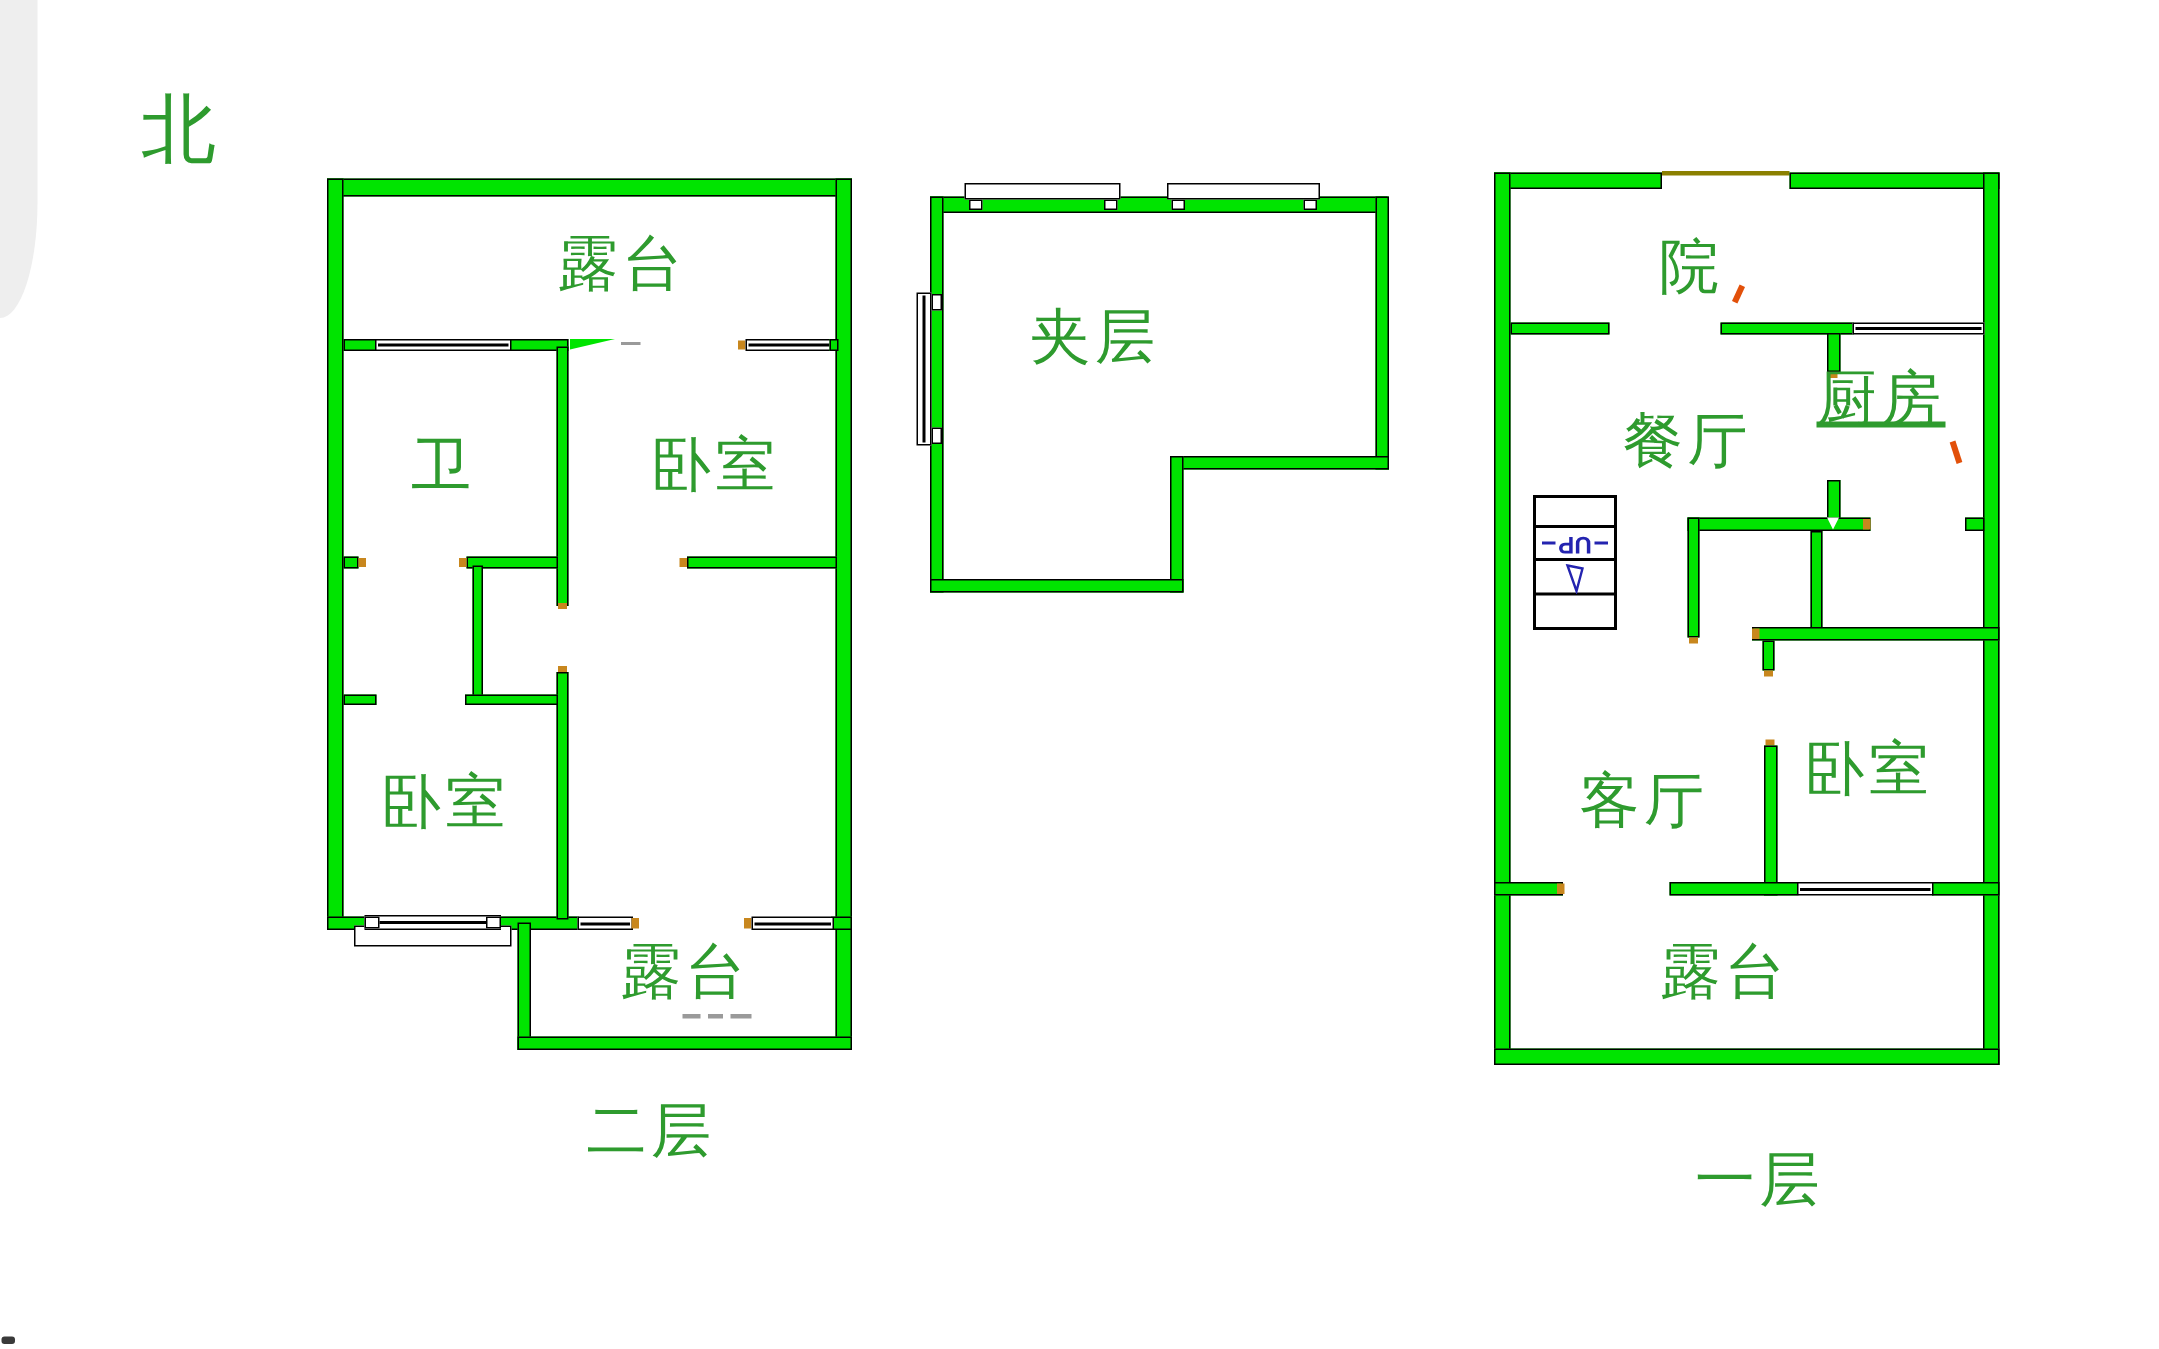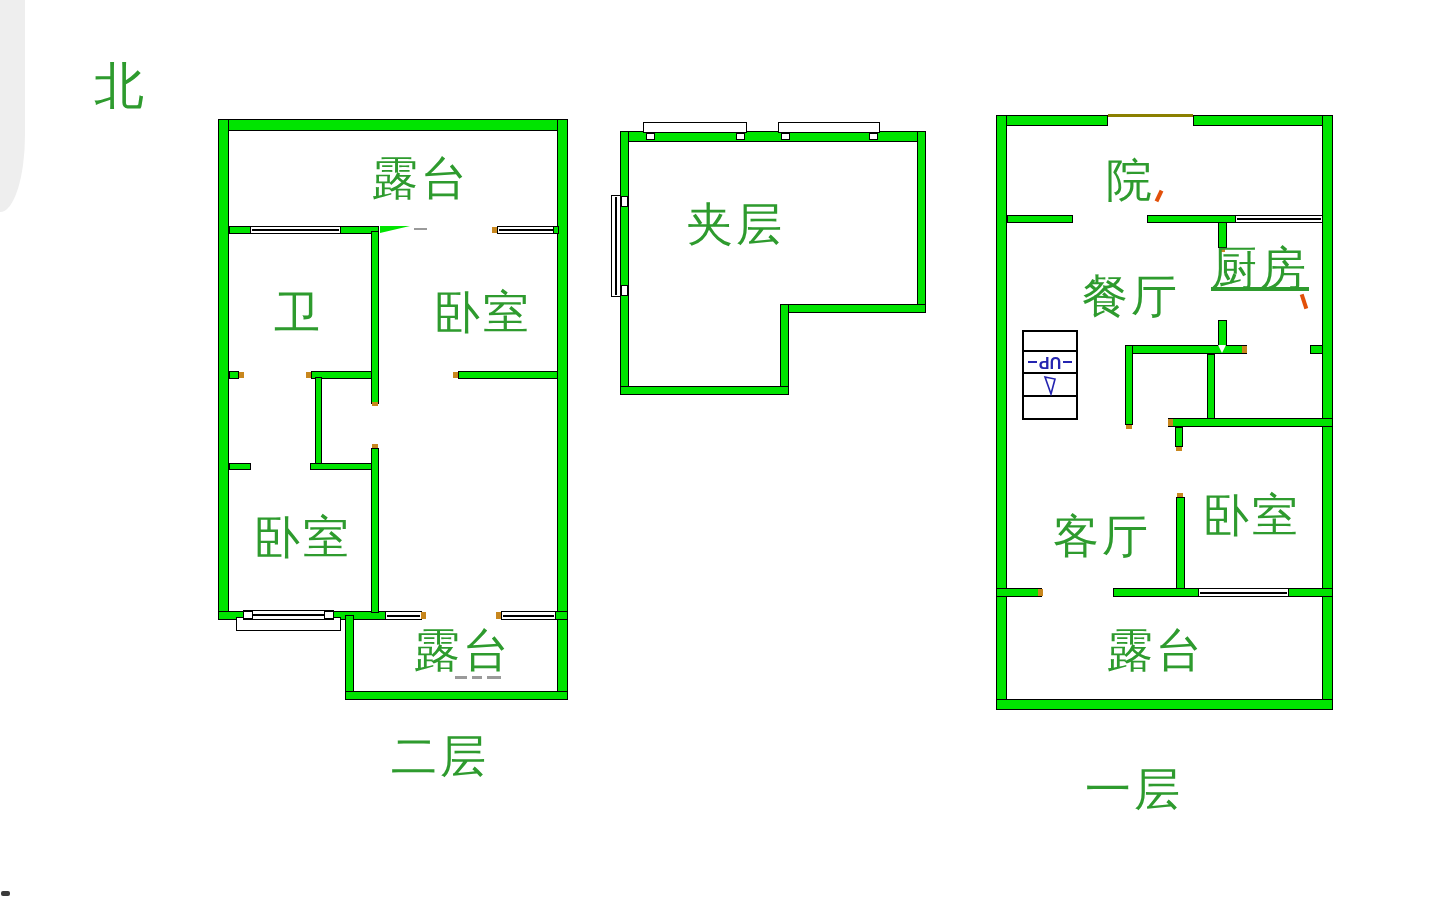--- a/index.html
+++ b/index.html
@@ -4,21 +4,21 @@
 <style>
   html,body{margin:0;padding:0;background:#fff;}
   #canvas{position:relative;width:1439px;height:899px;background:#ffffff;overflow:hidden;
           font-family:"Liberation Serif",serif;}
   .wall{position:absolute;background:#00e400;border:1.6px solid #000;box-sizing:border-box;}
   .win{position:absolute;background:#ffffff;border:1.2px solid #000;box-sizing:border-box;}
   .win .mid{position:absolute;left:1px;right:1px;top:50%;height:2px;margin-top:-1px;background:#000;}
   .win .midv{position:absolute;top:1px;bottom:1px;left:50%;width:2px;margin-left:-1px;background:#000;}
   .nub{position:absolute;background:#c8871e;}
   .wnub{position:absolute;background:#ffffff;border:1px solid #000;box-sizing:border-box;}
-  .lbl{position:absolute;color:#2e9b2e;font-size:46px;line-height:1.05;letter-spacing:3px;white-space:nowrap;}
+  .lbl{position:absolute;color:#2e9b2e;font-size:40px;line-height:1.05;letter-spacing:3px;white-space:nowrap;}
   .lbl.big{font-size:50px;}
   .stairs{position:absolute;left:1022px;top:330px;width:56px;height:90px;background:#fff;
           border:2px solid #000;box-sizing:border-box;}
   .tread{position:absolute;left:0;right:0;height:1.6px;background:#000;}
   .uprow{position:absolute;left:0;right:0;top:20px;height:21px;display:flex;align-items:center;
          justify-content:center;gap:2px;transform:rotate(180deg);}
   .uprow .dash{width:9px;height:2px;background:#2424b0;}
   .uprow .uptxt{color:#2424b0;font-size:16px;font-family:"Liberation Sans",sans-serif;font-weight:bold;line-height:1;}
   .wedge{position:absolute;width:0;height:0;border-top:7px solid #00e400;border-right:30px solid transparent;}
   .whitearrow{position:absolute;width:0;height:0;border-left:4px solid transparent;
@@ -119,21 +119,21 @@
   <div class="wnub" style="left:736px;top:133px;width:9px;height:7px;"></div>
   <div class="wnub" style="left:781px;top:133px;width:9px;height:7px;"></div>
   <div class="wnub" style="left:869px;top:133px;width:9px;height:7px;"></div>
 
   <div class="win" style="left:611px;top:195px;width:10px;height:102px;">
       <div class="midv"></div>
     </div>
   <div class="wnub" style="left:621px;top:196px;width:7px;height:11px;"></div>
   <div class="wnub" style="left:621px;top:285px;width:7px;height:11px;"></div>
 
-  <div class="lbl" style="left:687px;top:204px;font-family:Liberation Mono, monospace;">夹层</div>
+  <div class="lbl" style="left:687px;top:204px;">夹层</div>
 
   <div class="wall" style="left:996px;top:115px;width:112px;height:11px;"></div>
   <div class="oliveline" style="left:1108px;top:114px;width:85px;height:3px;"></div>
   <div class="wall" style="left:1193px;top:115px;width:140px;height:11px;"></div>
   <div class="wall" style="left:996px;top:115px;width:11px;height:595px;"></div>
   <div class="wall" style="left:1322px;top:115px;width:11px;height:595px;"></div>
   <div class="wall" style="left:996px;top:699px;width:337px;height:11px;"></div>
 
   <div class="wall" style="left:1007px;top:215px;width:66px;height:8px;"></div>
   <div class="wall" style="left:1147px;top:215px;width:89px;height:8px;"></div>
@@ -183,15 +183,15 @@
 
   <div class="mark" style="left:1157px;top:190px;width:4px;height:12px;transform:rotate(25deg);"></div>
   <div class="mark" style="left:1302px;top:294px;width:4px;height:15px;transform:rotate(-18deg);"></div>
 
   <div class="lbl" style="left:1106px;top:157px;">院</div>
   <div class="lbl" style="left:1082px;top:273px;">餐厅</div>
   <div class="lbl" style="left:1211px;top:245px;text-decoration:underline;">厨房</div>
   <div class="lbl" style="left:1053px;top:513px;">客厅</div>
   <div class="lbl" style="left:1203px;top:492px;">卧室</div>
   <div class="lbl" style="left:1107px;top:627px;">露台</div>
-  <div class="lbl" style="left:1085px;top:766px;font-family:Liberation Serif, serif;">一层</div>
+  <div class="lbl" style="left:1130px;top:766px;font-family:Liberation Serif, serif;">一层</div>
 
 </div>
 
 </body></html>

